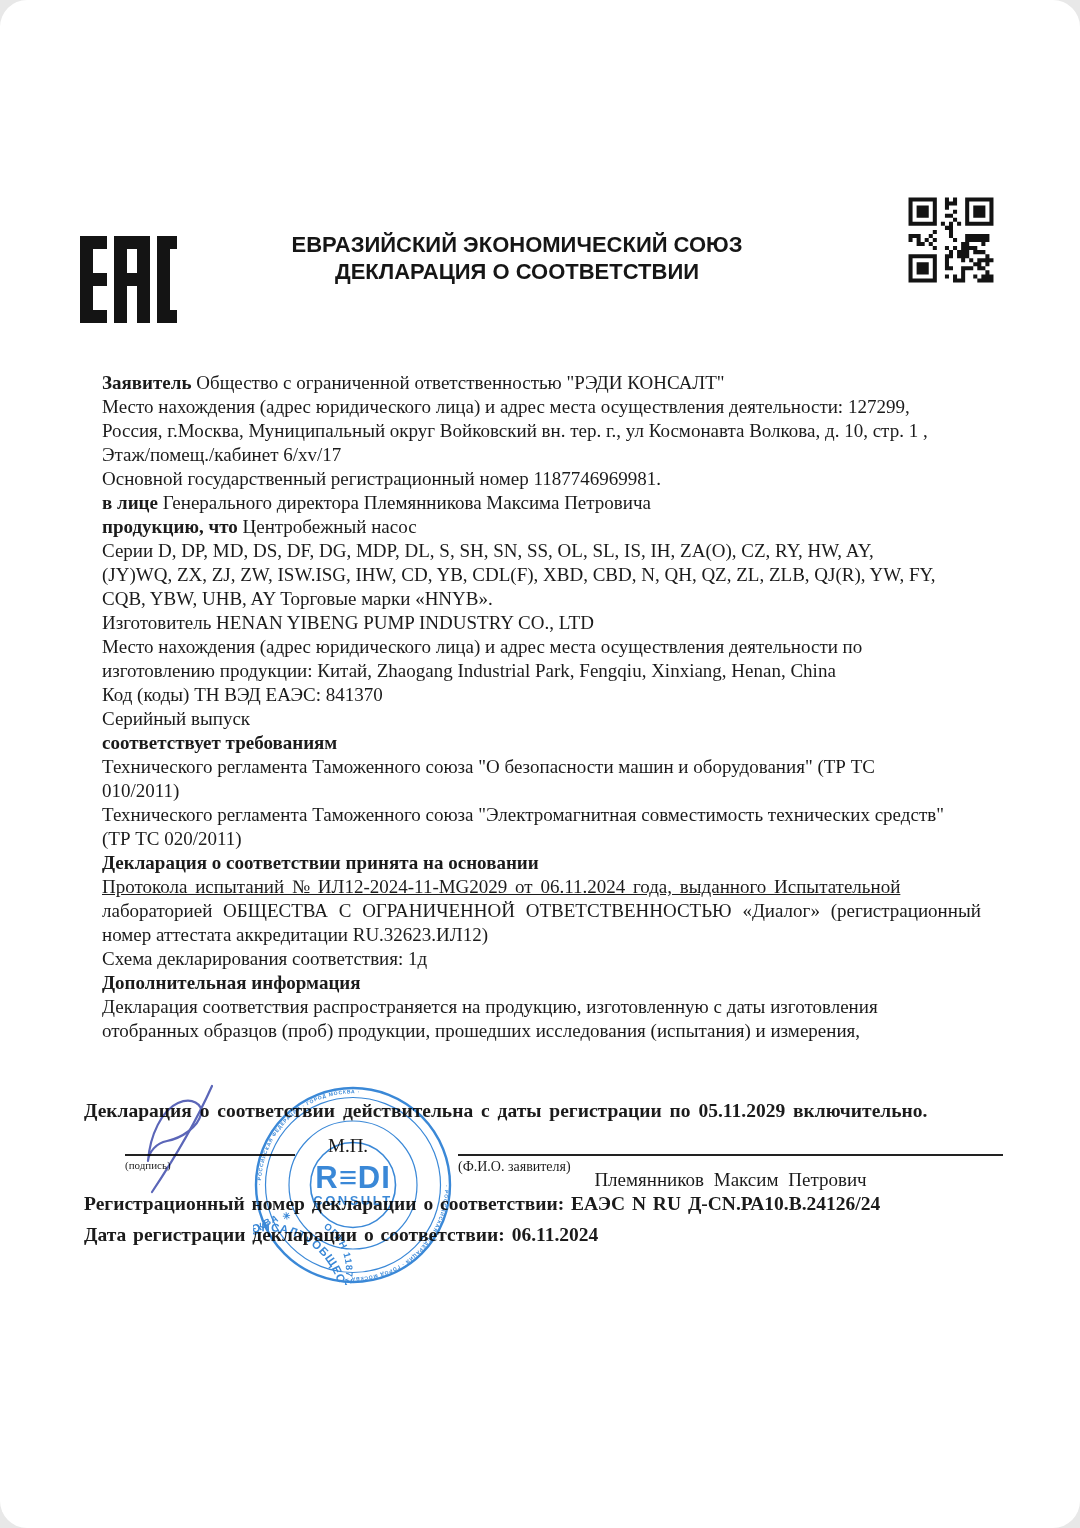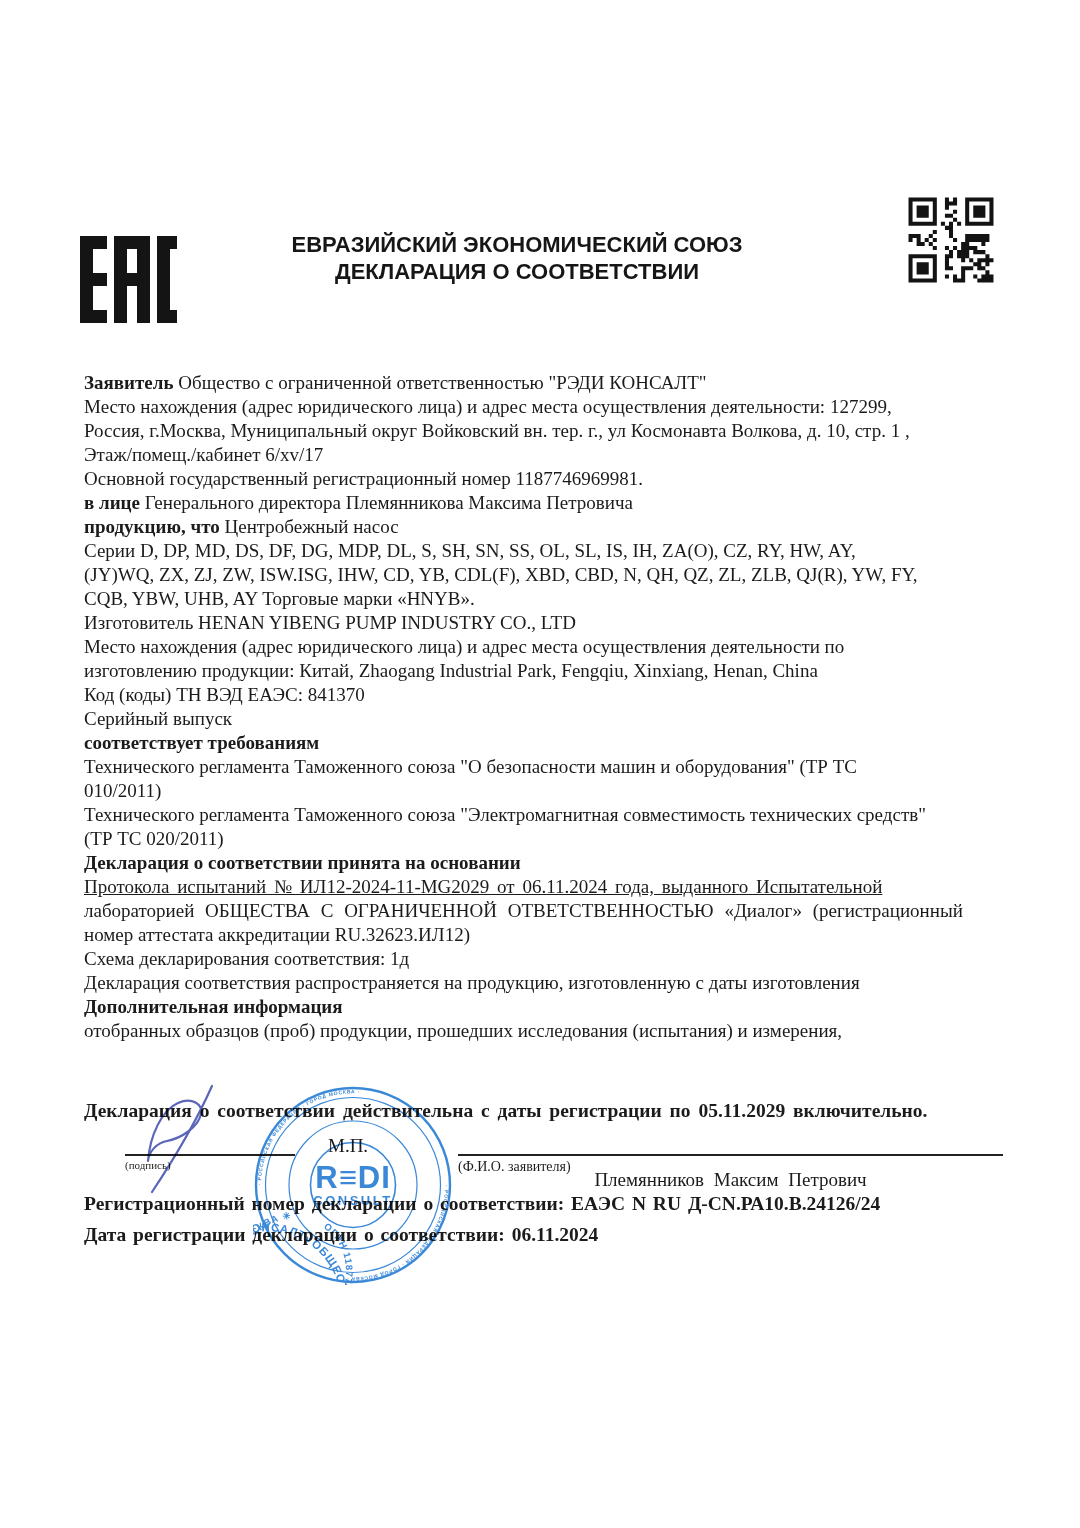--- a/index.html
+++ b/index.html
@@ -1,25 +1,25 @@
 <!DOCTYPE html>
 <html><head>
 <meta charset="utf-8">
 <style>
   html,body{margin:0;padding:0;background:#e8e8e8;}
   .page{position:relative;width:1080px;height:1528px;background:#ffffff;margin:0 auto;
-        overflow:hidden;font-family:"Liberation Serif",serif;color:#1b1b1b;}
+        overflow:hidden;font-family:"Liberation Serif",serif;color:#1b1b1b;border-radius:27px;}
   .abs{position:absolute;}
   
   .doc-title{left:237px;top:231px;width:560px;text-align:center;
              font-family:"Liberation Sans",sans-serif;font-weight:bold;
              font-size:22px;line-height:27px;color:#161616;}
   
   .body-text{left:84px;top:371px;width:925px;font-size:19px;line-height:24px;}
-  .body-text .ln{white-space:nowrap;height:24px;}
+  .body-text .ln{white-space:nowrap;height:24px;margin-left:18px;}
   .body-text b{font-weight:bold;}
   .ws1{word-spacing:3px;text-decoration:underline;}
   .ws2{word-spacing:6px;}
   .validity{left:84px;top:1100px;width:900px;font-size:19.5px;font-weight:bold;
             white-space:nowrap;word-spacing:3px;}
   
   .sig-line{border-top:2px solid #222;height:0;}
   .cap{font-size:11px;text-align:left;color:#1b1b1b;}
   .mp{left:328px;top:1135px;font-size:19px;}
   .fio-name{left:458px;top:1129px;width:545px;text-align:center;font-size:19px;word-spacing:5px;margin-top:40px;}
@@ -79,22 +79,22 @@
     <div class="ln"><b>соответствует требованиям</b><span></span></div>
     <div class="ln"><b></b><span>Технического регламента Таможенного союза "О безопасности машин и оборудования" (ТР ТС</span></div>
     <div class="ln"><b></b><span>010/2011)</span></div>
     <div class="ln"><b></b><span>Технического регламента Таможенного союза "Электромагнитная совместимость технических средств"</span></div>
     <div class="ln"><b></b><span>(ТР ТС 020/2011)</span></div>
     <div class="ln"><b>Декларация о соответствии принята на основании</b><span></span></div>
     <div class="ln ws1"><b></b><span>Протокола испытаний № ИЛ12-2024-11-MG2029 от 06.11.2024 года, выданного Испытательной</span></div>
     <div class="ln ws2"><b></b><span>лабораторией ОБЩЕСТВА С ОГРАНИЧЕННОЙ ОТВЕТСТВЕННОСТЬЮ «Диалог» (регистрационный</span></div>
     <div class="ln"><b></b><span>номер аттестата аккредитации RU.32623.ИЛ12)</span></div>
     <div class="ln"><b></b><span>Схема декларирования соответствия: 1д</span></div>
+    <div class="ln"><b>Дополнительная информация</b><span></span></div>
     <div class="ln"><b></b><span>Декларация соответствия распространяется на продукцию, изготовленную с даты изготовления</span></div>
-    <div class="ln"><b>Дополнительная информация</b><span></span></div>
     <div class="ln"><b></b><span>отобранных образцов (проб) продукции, прошедших исследования (испытания) и измерения,</span></div>
   </div>
 
   <div class="abs validity">Декларация о соответствии действительна с даты регистрации по 05.11.2029 включительно.</div>
 
   <div class="abs mp">М.П.</div>
   <div class="abs sig-line" style="left:125px;top:1154px;width:170px"></div>
   <div class="abs cap sign-cap">(подпись)</div>
   <div class="abs fio-name">Племянников Максим Петрович</div>
   <div class="abs sig-line" style="left:458px;top:1154px;width:545px"></div>

